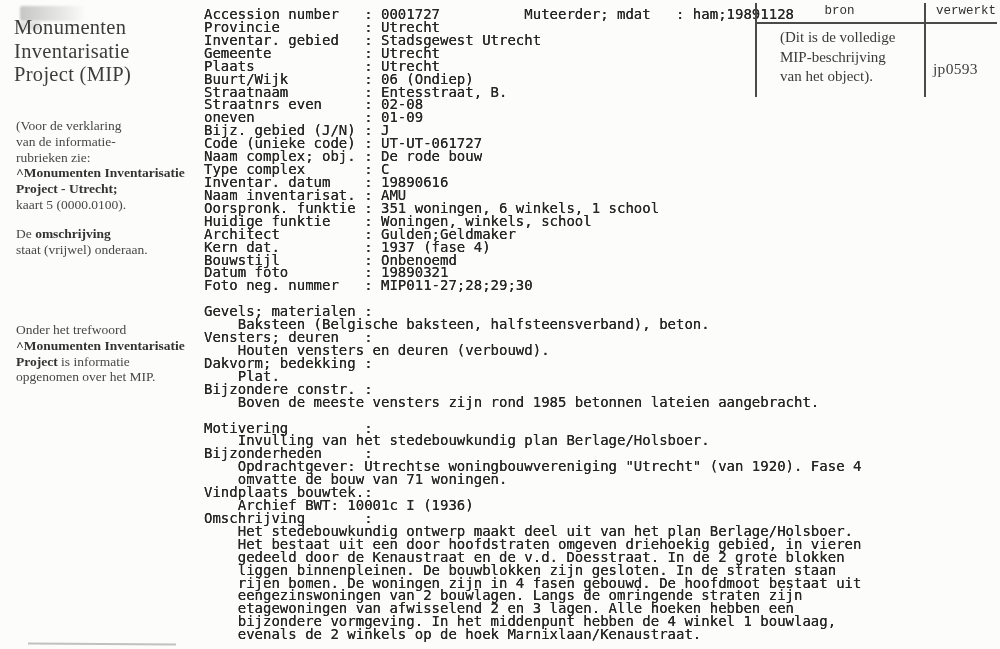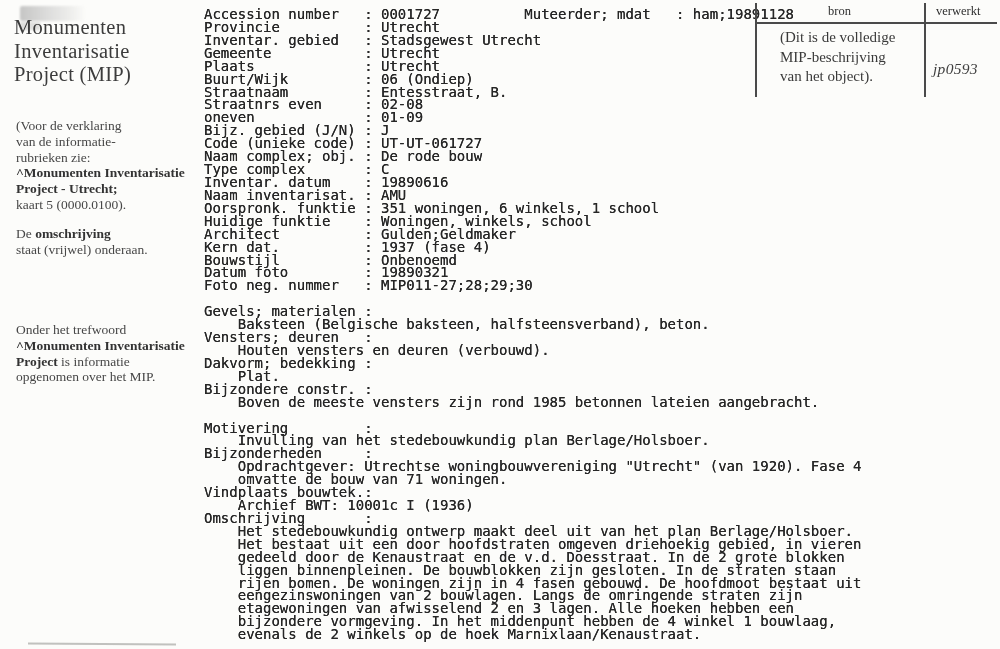--- a/index.html
+++ b/index.html
@@ -51,34 +51,34 @@
     text-shadow:0 0 .35px #2a2a2a;
   }
 
   
   .bron-table{position:absolute;left:755px;top:0;width:245px;height:100px;}
   .tl-left{position:absolute;left:0;top:3px;width:2px;height:94px;background:#4a4a4a;}
   .tl-div{position:absolute;left:169px;top:3px;width:2px;height:94px;background:#4a4a4a;}
   .tl-rule{position:absolute;left:0;top:22px;width:242px;height:2px;background:#4a4a4a;}
   .hdr{
     position:absolute;top:4px;
-    font-family:Liberation Serif, serif;
+    font-family:Liberation Mono, monospace;
     font-size:12.5px;color:#2f2f2f;
   }
   .hdr-bron{left:0;width:169px;text-align:center;}
   .hdr-verwerkt{left:181px;text-align:right;}
   .bron-note{
     position:absolute;left:10px;top:28px;width:160px;
     font-size:15px;line-height:19.5px;color:#3a3a3a;
     white-space:pre-line;
     margin-left:15px;
   }
   .verwerkt-code{
     position:absolute;left:178px;top:60px;
-    font-size:15.5px;color:#3e3e3e;letter-spacing:.3px;font-style:italic;
+    font-size:15.5px;color:#3e3e3e;letter-spacing:.3px;
   }
 </style>
 </head>
 <body>
 
 <div class="paper">
 
   <div class="sidebar">
     <div class="smudge"></div>
     <div class="smudge2"></div>

